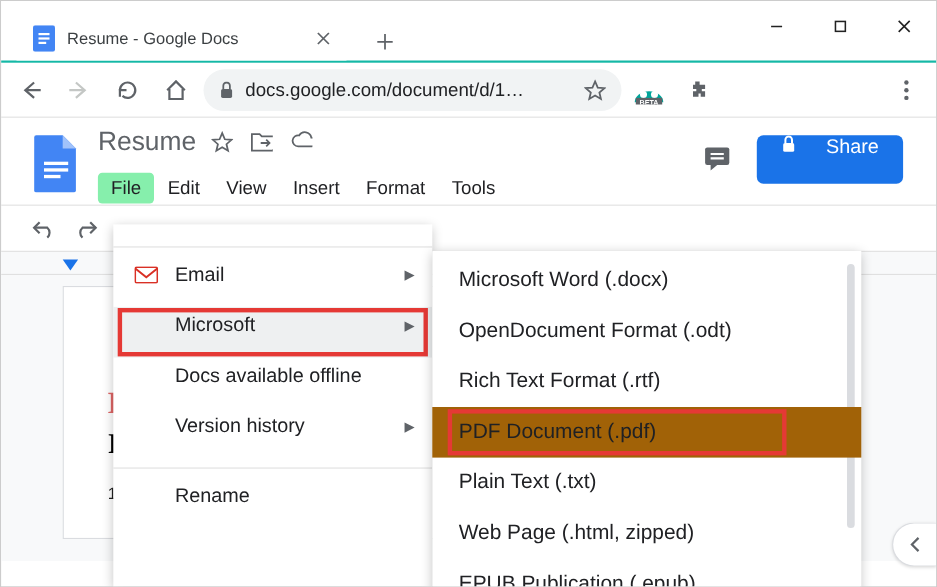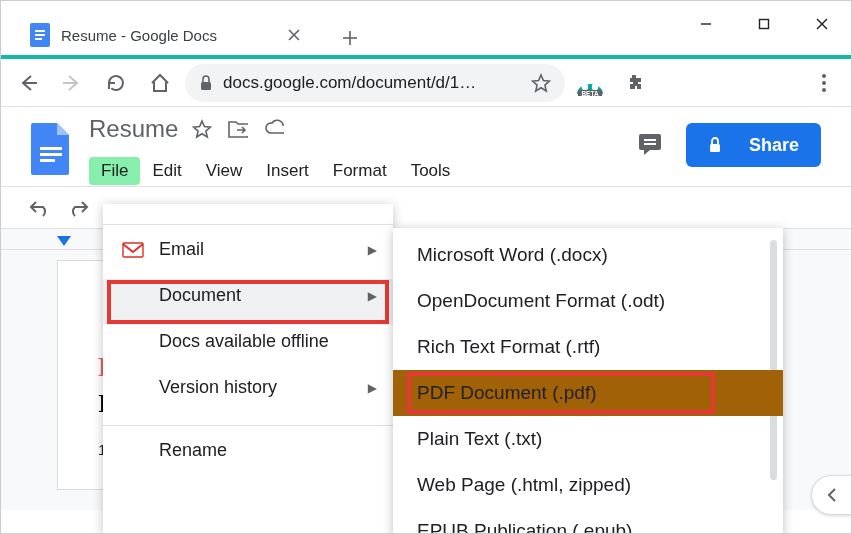--- a/index.html
+++ b/index.html
@@ -55,21 +55,21 @@
   .newtab {
     width: 34px; height: 34px;
     display: flex; align-items: center; justify-content: center;
     margin-left: 18px; font-size: 22px; color: #5f6368;
   }
   .toolbar {
     display: flex;
     align-items: center;
     height: 52px;
     padding: 0 8px;
-    border-top: 4px solid #14b8a6;
+    border-top: 2px solid #14b8a6;
     border-bottom: 1px solid #e0e0e0;
     gap: 6px;
   }
   .tbtn {
     width: 38px; height: 38px;
     display: flex; align-items: center; justify-content: center;
     color: #5f6368; border-radius: 50%;
   }
   .tbtn.disabled { color: #c4c7c5; }
   .omnibox {
@@ -123,22 +123,22 @@
   }
   .comment-bubble {
     width: 28px; height: 28px; color: #5f6368;
   }
   .share-btn {
     background: #1a73e8;
     color: #fff;
     border-radius: 6px;
     height: 44px;
     padding: 0 22px;
-    display: flex; align-items: center; gap: 27px;
-    font-size: 18px; font-weight: 700;
+    display: flex; align-items: flex-start; gap: 27px;
+    font-size: 18px; font-weight: 400;
   }
   .doc-toolbar {
     height: 42px;
     border-top: 1px solid #e0e0e0;
     display: flex; align-items: center;
     padding: 0 28px;
     gap: 16px;
     color: #5f6368;
   }
   .ruler-area {
@@ -452,21 +452,21 @@
       <svg width="22" height="16">
           <rect x="1" y="1" width="20" height="14" rx="1" fill="#fff" stroke="#d93025" stroke-width="1.4"></rect>
           <path d="M1 2 L11 10 L21 2" fill="none" stroke="#d93025" stroke-width="1.8"></path>
         </svg>
     </span>
     <span>Email</span>
     <span class="arrow">▶</span>
   </div>
   <div class="row sel highlight-red">
     <span class="ico"></span>
-    <span>Document</span>
+    <span>Microsoft</span>
     <span class="arrow">▶</span>
   </div>
   <div class="row">
     <span class="ico"></span>
     <span>Docs available offline</span>
   </div>
   <div class="row">
     <span class="ico"></span>
     <span>Version history</span>
     <span class="arrow">▶</span>

